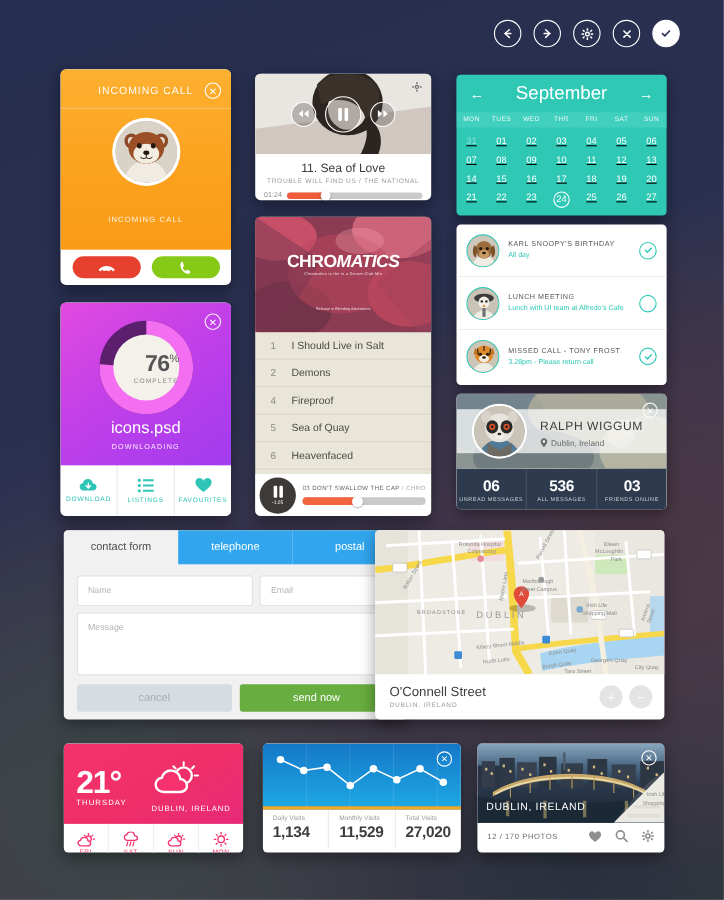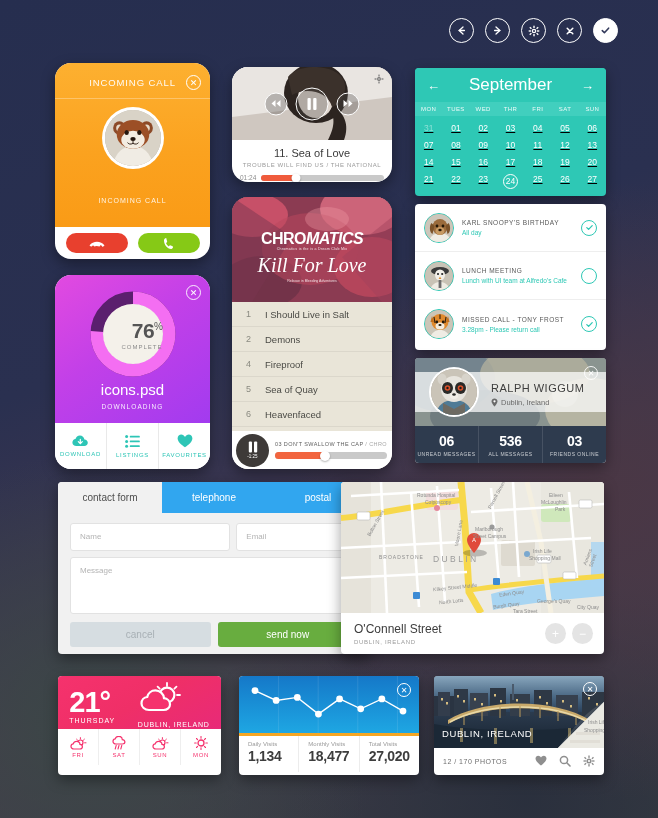--- a/index.html
+++ b/index.html
@@ -6,21 +6,21 @@
   html, body { width: 658px; height: 818px; overflow: hidden; }
   body {
     font-family: "Liberation Sans", sans-serif;
     background:
       radial-gradient(ellipse 420px 380px at 14% 88%, rgba(58,72,70,0.95) 0%, rgba(58,72,70,0) 70%),
       radial-gradient(ellipse 430px 430px at 92% 60%, rgba(74,55,68,0.95) 0%, rgba(74,55,68,0) 72%),
       radial-gradient(ellipse 520px 340px at 80% 98%, rgba(40,46,60,0.9) 0%, rgba(40,46,60,0) 70%),
       linear-gradient(160deg, #262e4f 0%, #2a3050 38%, #473a4e 70%, #3b4044 100%);
     position: relative;
   }
-  .card { position: absolute; border-radius: 16px; overflow: hidden;
+  .card { position: absolute; border-radius: 5px; overflow: hidden;
           box-shadow: 0 5px 14px rgba(0,0,0,0.38); }
 
   
   #toolbar { position: absolute; left: 449px; top: 18px; display: flex; gap: 11px; }
   .tb-btn { width: 25px; height: 25px; border-radius: 50%; border: 1.6px solid #fff;
             display: flex; align-items: center; justify-content: center;
             color: #fff; font-size: 13px; line-height: 1; }
   .tb-btn.filled { background: #fff; color: #343b5c; border-color: #fff; }
   .tb-btn svg { display: block; }
 
@@ -215,21 +215,21 @@
   .mp-dublin { position: absolute; left: 92px; top: 72px; font-size: 8.5px; color: #9b9b9b; letter-spacing: 2.4px; }
   .mp-foot { height: 41px; display: flex; align-items: center; padding: 0 13px; position: relative; }
   .mp-t { font-size: 12px; color: #3d3d3d; }
   .mp-s { font-size: 6px; color: #9b9b9b; letter-spacing: .7px; margin-top: 3px; }
   .mp-zoom { position: absolute; right: 11px; top: 10px; display: flex; gap: 6px; }
   .mp-zb { width: 21px; height: 21px; border-radius: 50%; background: #e4e4e4; color: #fff;
            display: flex; align-items: center; justify-content: center; font-size: 12px; }
 
   
   #weather-card { left: 58px; top: 676px; width: 163px; height: 99px; background: #fff; border-radius: 4px; }
-  .wt-top { height: 53px; background: linear-gradient(150deg,#f5326d 0%,#ef2f67 50%,#e82a78 100%);
+  .wt-top { height: 73px; background: linear-gradient(150deg,#f5326d 0%,#ef2f67 50%,#e82a78 100%);
             display: flex; align-items: center; justify-content: space-around; padding-top: 4px; }
   .wt-temp { font-size: 29px; color: #fff; font-weight: bold; letter-spacing: -1px; }
   .wt-day { font-size: 7px; color: #fff; letter-spacing: 1px; text-align: center; margin-top: -2px; }
   .wt-loc { font-size: 7px; color: #fff; letter-spacing: .8px; text-align: center; margin-top: 4px; }
   .wt-days { height: 36px; display: flex; }
   .wt-d { flex: 1; display: flex; flex-direction: column; align-items: center; justify-content: center;
           gap: 2px; border-right: 1px solid #eee; color: #f5326d; }
   .wt-d:last-child { border-right: none; }
   .wt-d .l { font-size: 6px; letter-spacing: .6px; }
 
@@ -449,21 +449,20 @@
       <ellipse cx="130" cy="12" rx="42" ry="26" fill="#e8768a" opacity=".7"></ellipse>
       <ellipse cx="140" cy="70" rx="38" ry="30" fill="#c2495f" opacity=".75"></ellipse>
       <ellipse cx="30" cy="85" rx="40" ry="26" fill="#6d3247" opacity=".8"></ellipse>
       <ellipse cx="78" cy="52" rx="48" ry="36" fill="#b9475d" opacity=".55"></ellipse>
       <path d="M0 0 L60 40 L20 105 L0 105 Z" fill="#7a3550" opacity=".5"></path>
       <path d="M160 20 L110 60 L150 105 L160 105 Z" fill="#a0415a" opacity=".45"></path>
       <ellipse cx="95" cy="22" rx="22" ry="12" fill="#f09aa6" opacity=".35"></ellipse>
     </svg>
     <div class="pls-logo"><span>CHRO</span><i>MATICS</i></div>
     <div class="pls-sub">Chromatics is the is a Dream Club Mix</div>
-    <div class="pls-kill">Kill For Love</div>
     <div class="pls-kill2">Release in Bleeding Adventures</div>
   </div>
   <div class="pls-rows">
     <div class="pls-row">
       <span class="num">1</span>
       <span class="nm">I Should Live in Salt</span>
     </div>
     <div class="pls-row">
       <span class="num">2</span>
       <span class="nm">Demons</span>
@@ -879,21 +878,21 @@
     <div class="st-x">✕</div>
     <div class="st-rule"></div>
   </div>
   <div class="st-foot">
     <div class="st-c">
       <div class="l">Daily Visits</div>
       <div class="v">1,134</div>
     </div>
     <div class="st-c">
       <div class="l">Monthly Visits</div>
-      <div class="v">18,477</div>
+      <div class="v">11,529</div>
     </div>
     <div class="st-c">
       <div class="l">Total Visits</div>
       <div class="v">27,020</div>
     </div>
   </div>
 </div>
 
 <div class="card" id="photo-card">
   <div class="ph-img">

